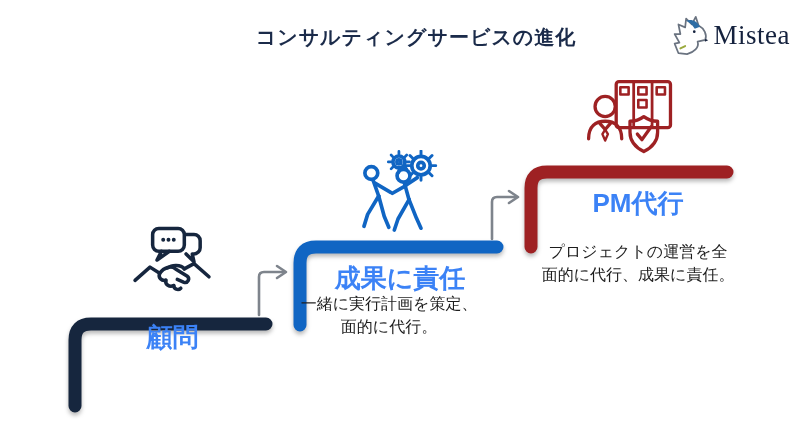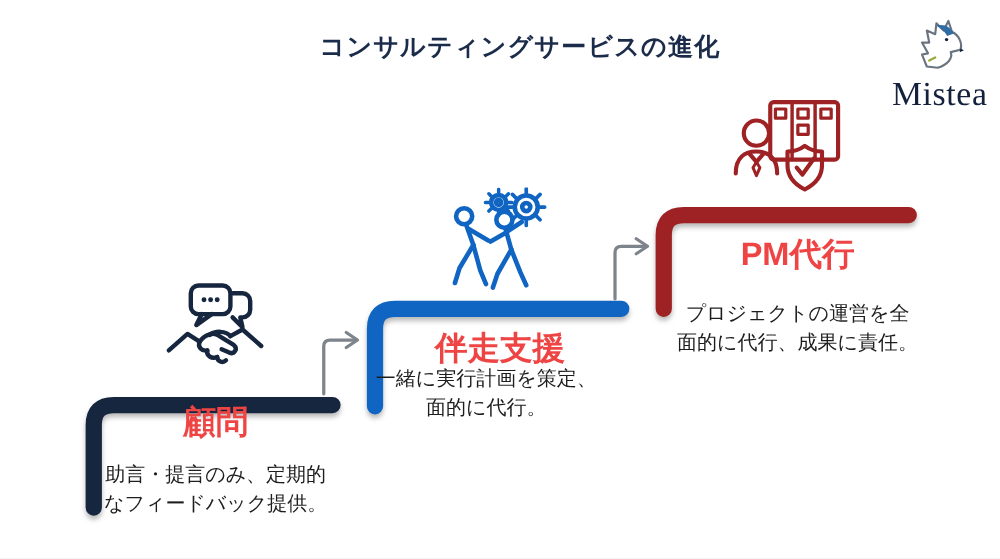--- a/index.html
+++ b/index.html
@@ -6,35 +6,35 @@
   .canvas{
     position:relative;width:800px;height:447px;background:#ffffff;
     overflow:hidden;font-family:"Liberation Sans","DejaVu Sans",sans-serif;
     margin:0 auto;
   }
   .title{
     position:absolute;top:24px;left:16px;width:100%;text-align:center;
     font-size:20px;font-weight:800;color:#1b2b4a;letter-spacing:1px;
   }
   .logo{
-    position:absolute;top:12px;right:10px;display:flex;align-items:center;gap:2px;flex-direction:column;
+    position:absolute;top:12px;right:10px;display:flex;align-items:center;gap:2px;
   }
   .logo-mark{width:46px;height:46px;}
   .logo-text{
     font-family:"Liberation Serif","DejaVu Serif",serif;
     font-size:27px;color:#14213d;letter-spacing:0.5px;
   }
   svg.diagram{position:absolute;left:0;top:0;width:800px;height:447px;}
   .bars{filter:drop-shadow(0 3px 2px rgba(0,0,0,0.28));}
   .icon{position:absolute;}
   .icon-handshake{left:128px;top:224px;width:88px;height:88px;}
   .icon-walk{left:352px;top:150px;width:92px;height:92px;}
   .icon-pm{left:584px;top:78px;width:92px;height:92px;}
   .step-title{
-    position:absolute;text-align:center;font-weight:800;color:#ef4444;font-size:26px;
+    position:absolute;text-align:center;font-weight:800;color:#3b82f6;font-size:26px;
   }
   .step-desc{
     position:absolute;text-align:center;color:#1d1d1d;font-size:16px;
     line-height:23px;font-weight:500;
   }
   .t1{left:75px;top:320px;width:195px;}
   .d1{left:65px;top:369px;width:215px;}
   .t2{left:300px;top:261px;width:200px;}
   .d2{left:284px;top:292px;width:210px;}
   .t3{left:538px;top:186px;width:200px;}
@@ -123,26 +123,22 @@
       <circle cx="23" cy="31" r="11"></circle>
       <path d="M5 66 C5 52 13 47 23 47 C33 47 41 52 41 66"></path>
       <path d="M17 49 L23 56 L29 49"></path>
       <path d="M23 56 L20 61 L23 68 L26 61 Z" stroke-width="2.6"></path>
       <path d="M65 42 C69 45 75 47 80 47 L80 59 C80 70 73 76 65 80 C57 76 50 70 50 59 L50 47 C55 47 61 45 65 42 Z"></path>
       <path d="M58 61 L63 67 L73 53"></path>
     </g>
   </svg>
 
   <div class="step-title t1">顧問</div>
-  <div class="step-desc d1">
-    <div>助言・提言のみ、定期的</div>
-    <div>なフィードバック提供。</div>
-  </div>
 
-  <div class="step-title t2">伴走支援</div>
+  <div class="step-title t2">成果に責任</div>
   <div class="step-desc d2">
     <div>一緒に実行計画を策定、</div>
     <div>面的に代行。</div>
   </div>
 
   <div class="step-title t3">PM代行</div>
   <div class="step-desc d3">
     <div>プロジェクトの運営を全</div>
     <div>面的に代行、成果に責任。</div>
   </div>

